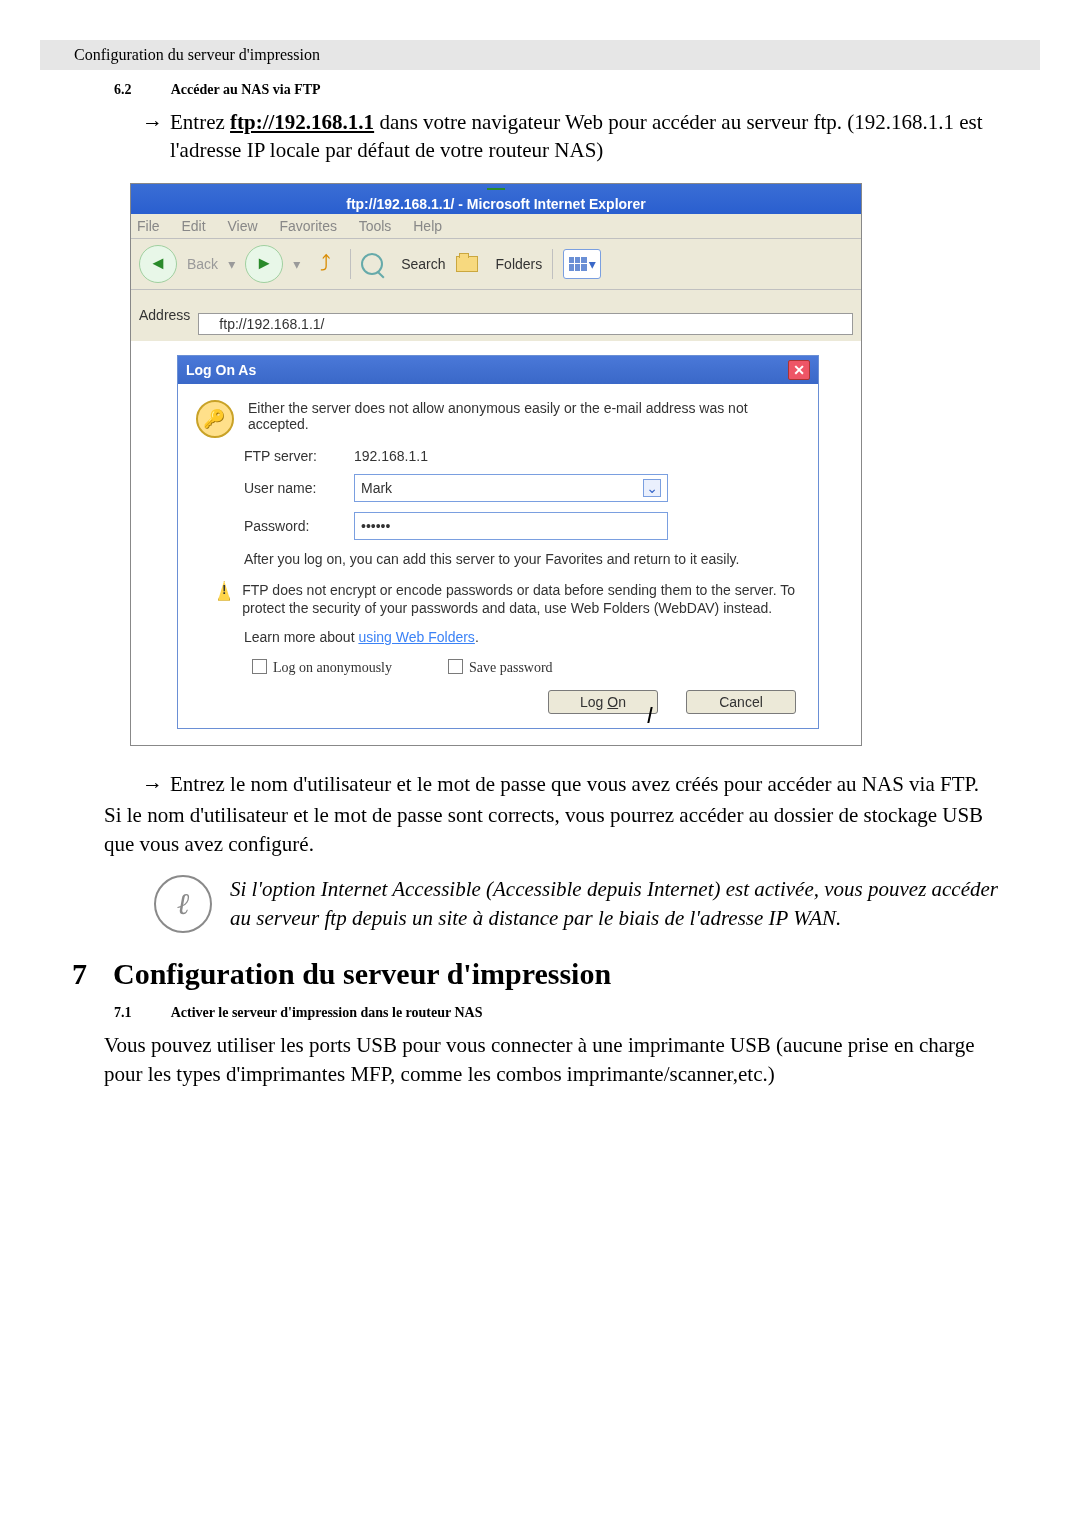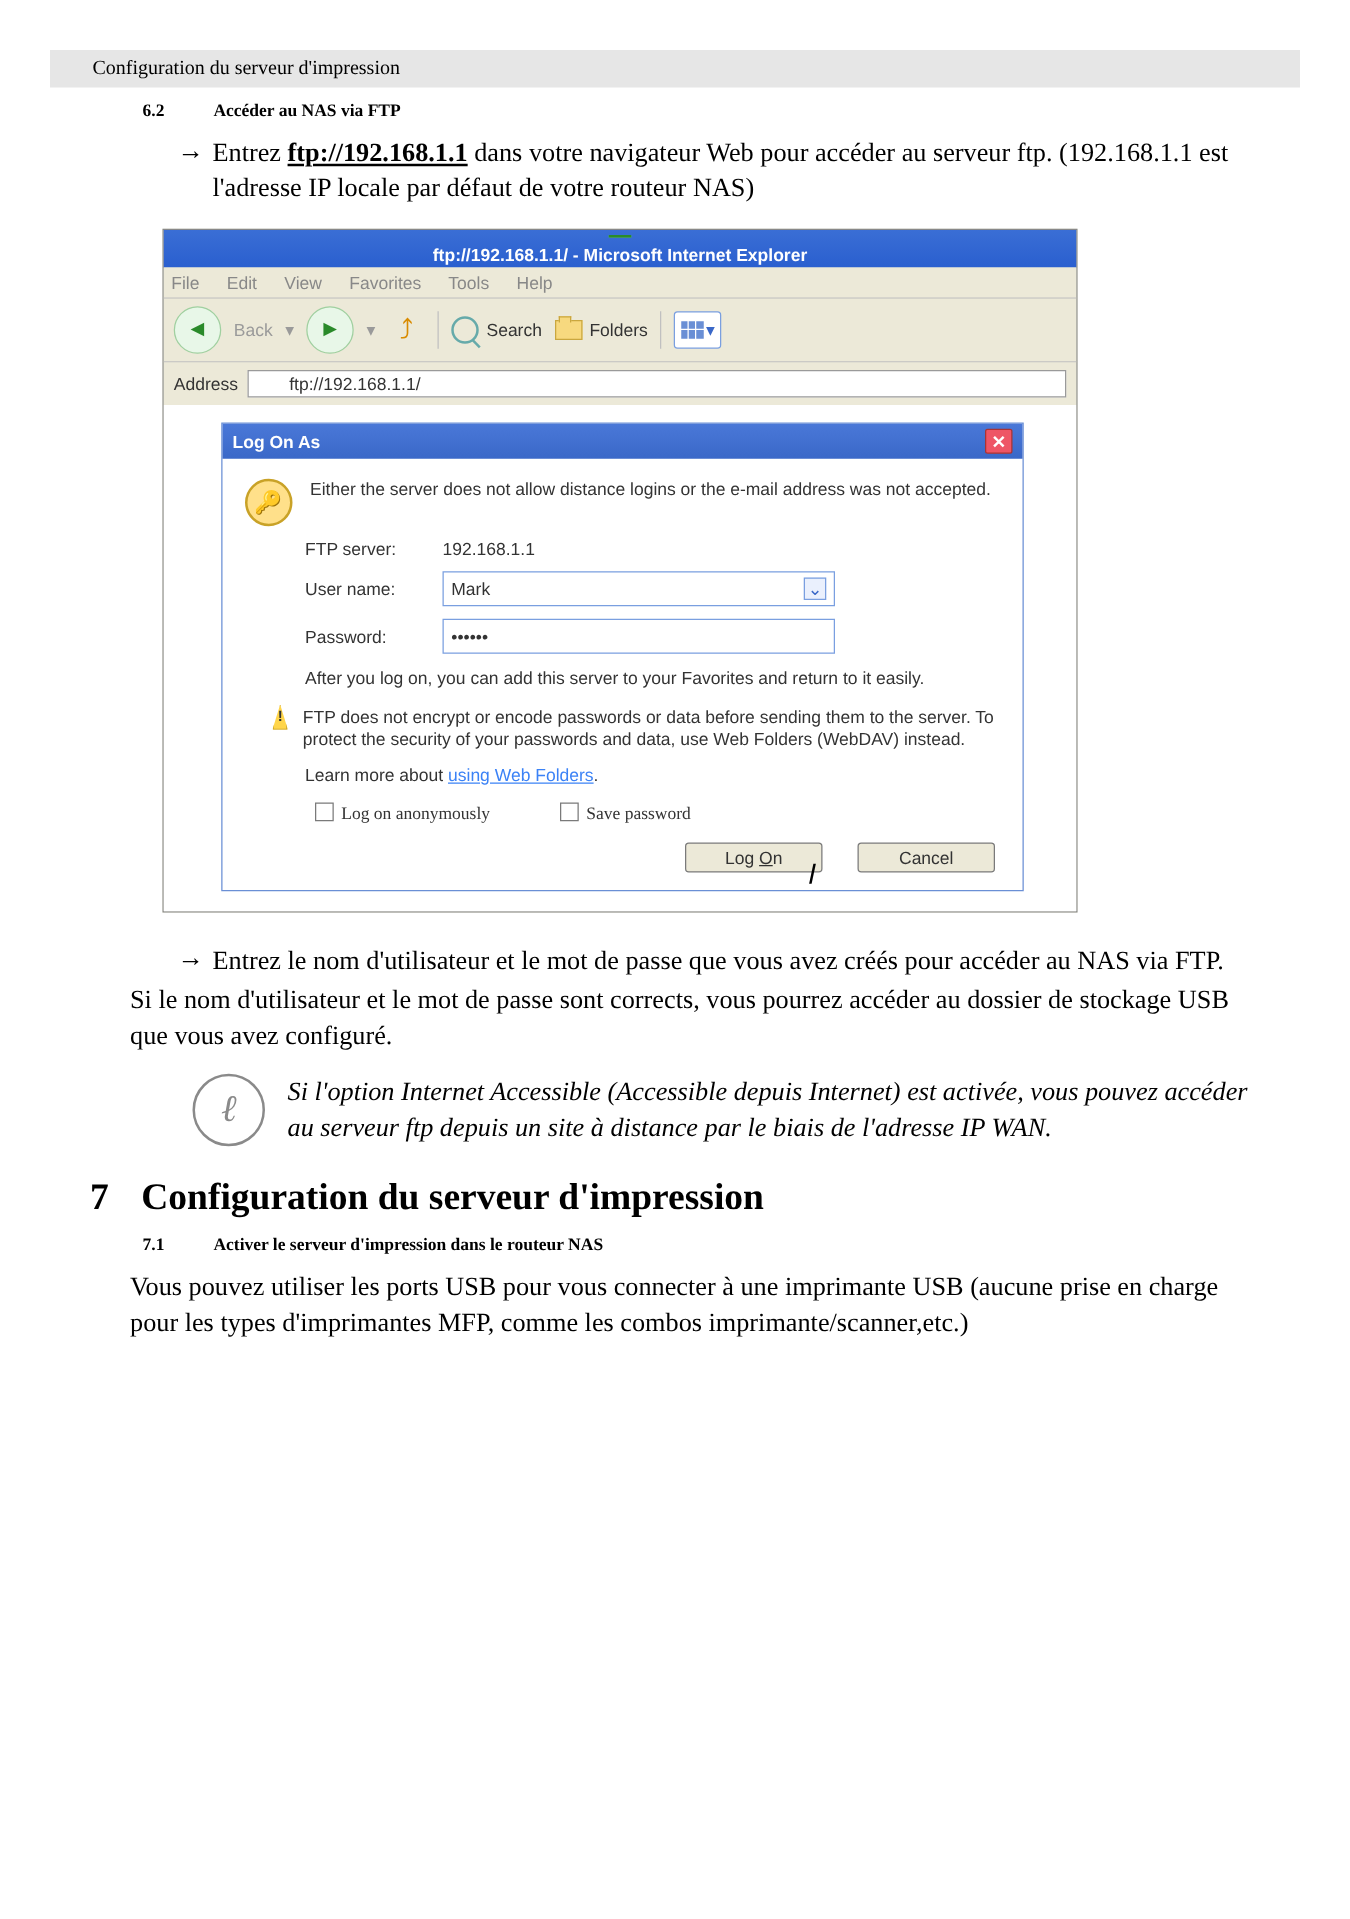--- a/index.html
+++ b/index.html
@@ -96,38 +96,38 @@
     color: #888;
     font-size: 18px;
   }
   .tb-btn.green { background: #e8f7e8; color:#2a8a2a; border-color:#a0d0a0; width:36px; height:36px; }
   .tb-up {
     width: 30px; height: 30px;
     display:inline-flex; align-items:center; justify-content:center;
     color:#d98b00; font-size:22px;
   }
   .tb-sep { width:1px; height:30px; background:#c0c0c0; }
-  .tb-lbl { display:inline-flex; align-items:center; gap:6px; }
+  .tb-lbl { display:inline-flex; align-items:center; gap:18px; }
   .mag { width:18px; height:18px; border:2px solid #6aa; border-radius:50%; position:relative; }
   .mag:after { content:""; position:absolute; width:8px; height:2px; background:#6aa; bottom:-3px; right:-4px; transform:rotate(45deg); }
   .folder { width:20px; height:14px; background:#f7d97f; border:1px solid #caa73f; position:relative; }
   .folder:before { content:""; position:absolute; top:-4px; left:2px; width:8px; height:4px; background:#f7d97f; border:1px solid #caa73f; border-bottom:none; }
   .views-btn {
     width:36px; height:28px; border:1px solid #7a9fe0; border-radius:3px;
     display:inline-flex; align-items:center; justify-content:center; gap:2px;
     background:#fff;
   }
   .views-btn .grid { width:18px; height:14px; display:grid; grid-template-columns:repeat(3,1fr); grid-template-rows:repeat(2,1fr); gap:1px; }
   .views-btn .grid i { background:#6a8fd5; }
   .addrbar {
     background:#ece9d8; padding:6px 8px; display:flex; align-items:center; gap:8px;
   }
   .addr-field {
-    flex:1; background:#fff; border:1px solid #9a9a9a; padding:2px 12px;
-    display:flex; align-items:flex-end; gap:6px;
+    flex:1; background:#fff; border:1px solid #9a9a9a; padding:2px 0;
+    display:flex; align-items:flex-end; gap:6px;margin-top:17px;
   }
   .dialog-wrap {
     background:#fff; padding: 14px 12px 16px 46px;
   }
   .dialog {
     border:1px solid #6a8fd5;
     width: 640px;
     background:#fff;
   }
   .dlg-title {
@@ -292,21 +292,21 @@
         <div class="dialog">
           <div class="dlg-title">
             <span>Log On As</span>
             <span class="dlg-close">✕</span>
           </div>
           <div class="dlg-body">
             <div class="dlg-row">
               <span class="key-icon">
                   <span>🔑</span>
                 </span>
-              <span>Either the server does not allow distance logins or the e-mail address was not accepted.</span>
+              <span>Either the server does not allow anonymous easily or the e-mail address was not accepted.</span>
             </div>
             <div class="form-grid">
               <div class="frow">
                 <span class="lbl">FTP server:</span>
                 <span>192.168.1.1</span>
               </div>
               <div class="frow">
                 <span class="lbl">User name:</span>
                 <span class="tinput">
                   <span>Mark</span>

